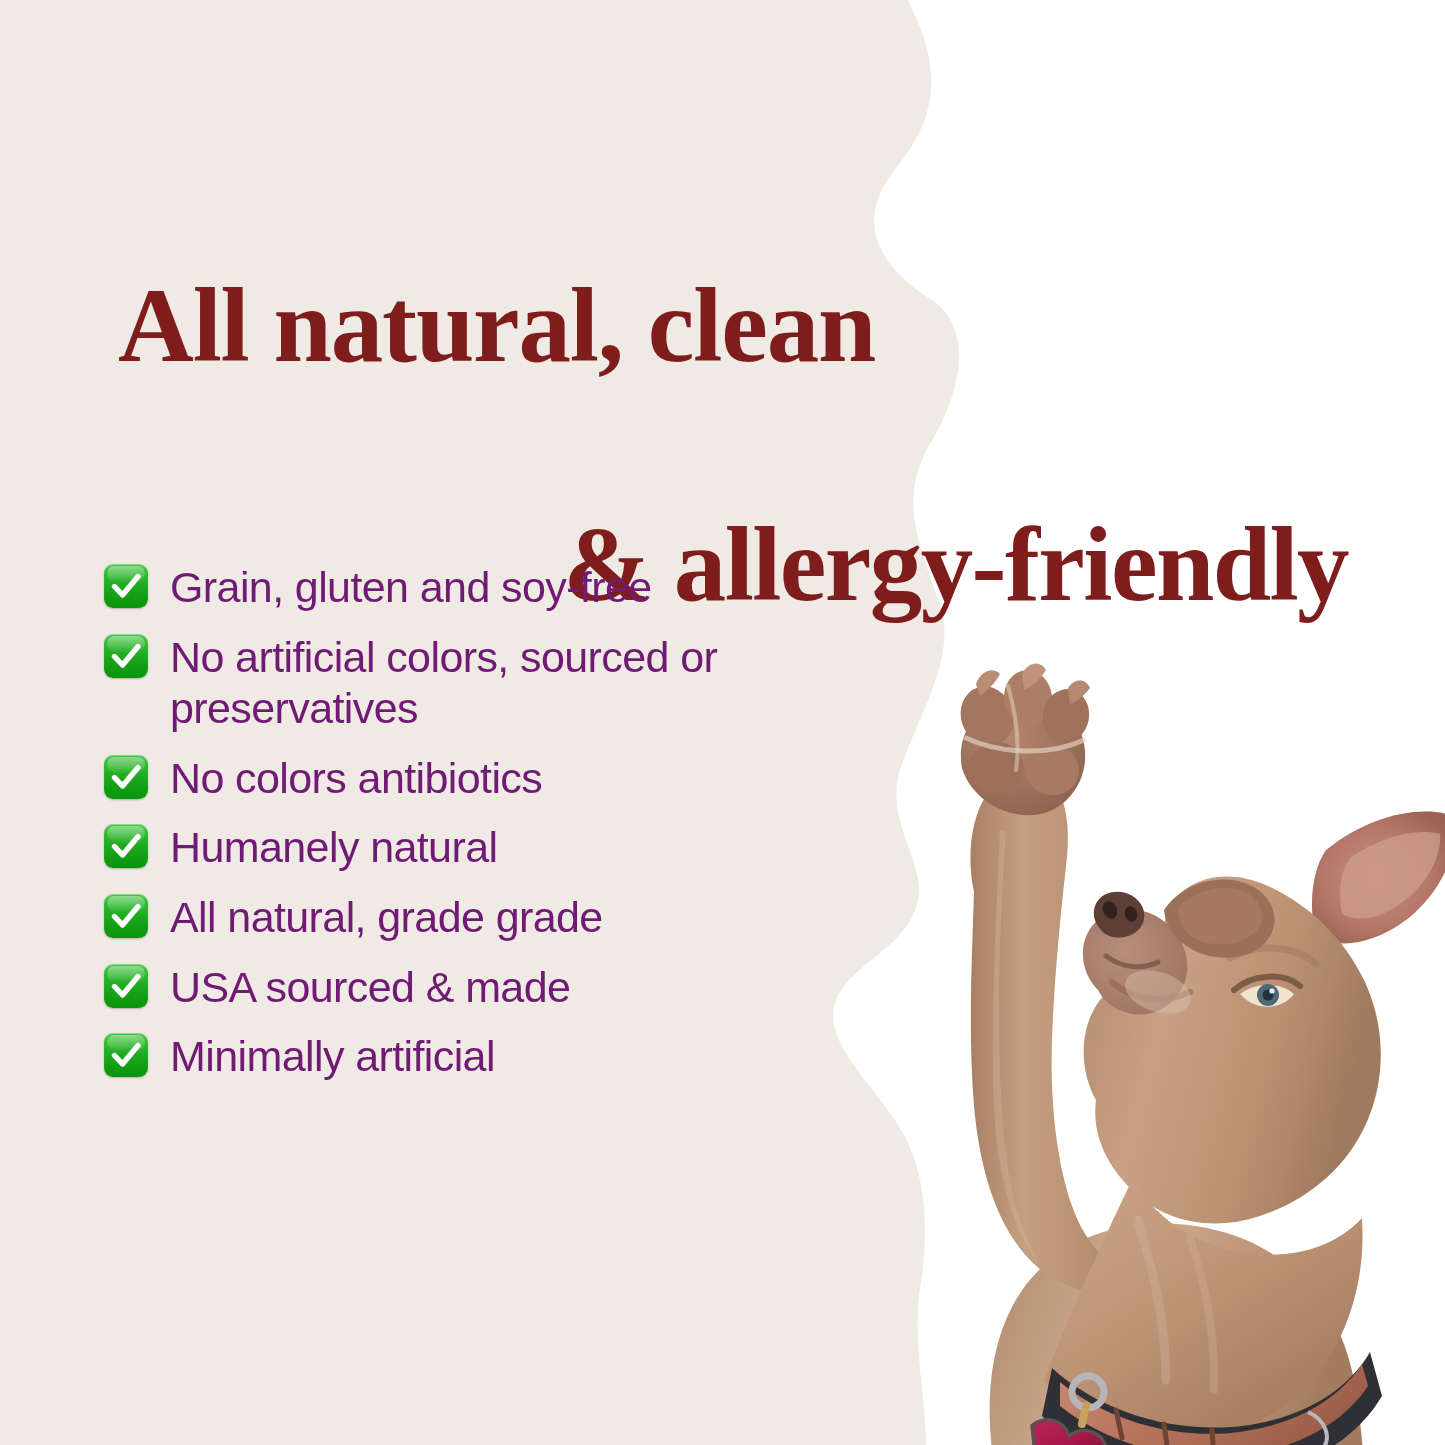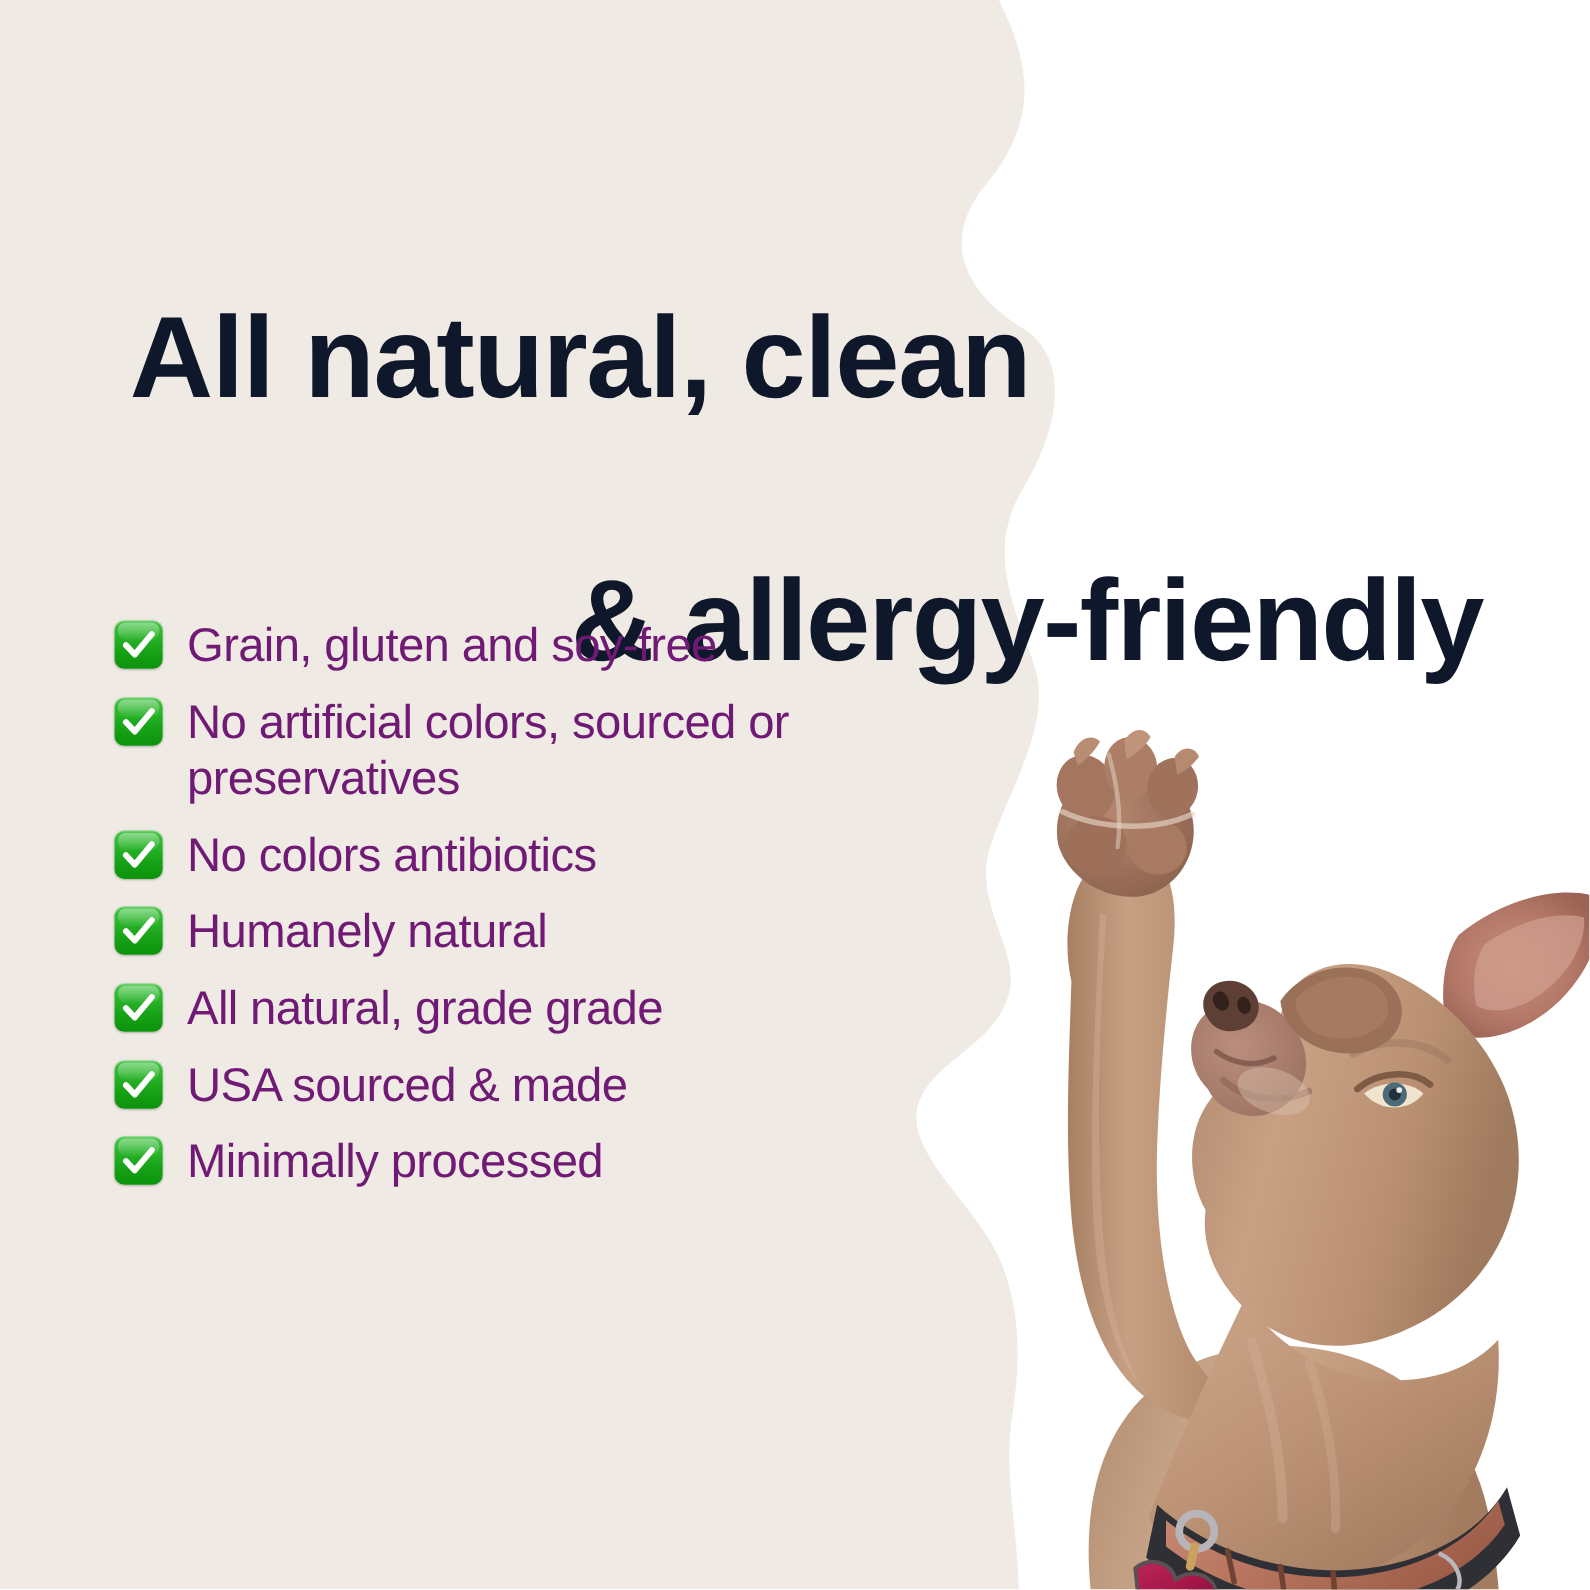--- a/index.html
+++ b/index.html
@@ -32,22 +32,22 @@
     left:760px; top:620px;
     width:700px; height:830px;
   }
 
   
   #headline{
     position:absolute;
     left:118px;
     top:146px;
     width:1230px;
-    color:#0f172a;
-    font-family:Liberation Sans, sans-serif;
+    color:#7f1d1d;
+    font-family:Liberation Serif, serif;
     font-weight:700;
     font-size:105px;
     line-height:1.14;
     letter-spacing:-1.2px;
     white-space:pre-line;
   }
   #headline .hl-line{ display:block; }
   #headline .hl-line.l2{ letter-spacing:-1.6px;text-align:right; }
 
   
@@ -335,18 +335,18 @@
       </span>
       <span class="check-label">USA sourced &amp; made</span>
     </li>
 
     <li class="check-item">
       <span class="check-icon">
         <svg viewBox="0 0 44 44">
             <path d="M10.5 22.5 L18.5 31 L34 12.5" stroke="#ffffff" stroke-width="5.4" fill="none" stroke-linecap="round" stroke-linejoin="round"></path>
           </svg>
       </span>
-      <span class="check-label">Minimally processed</span>
+      <span class="check-label">Minimally artificial</span>
     </li>
 
   </ul>
 
 </div>
 
 </body></html>

